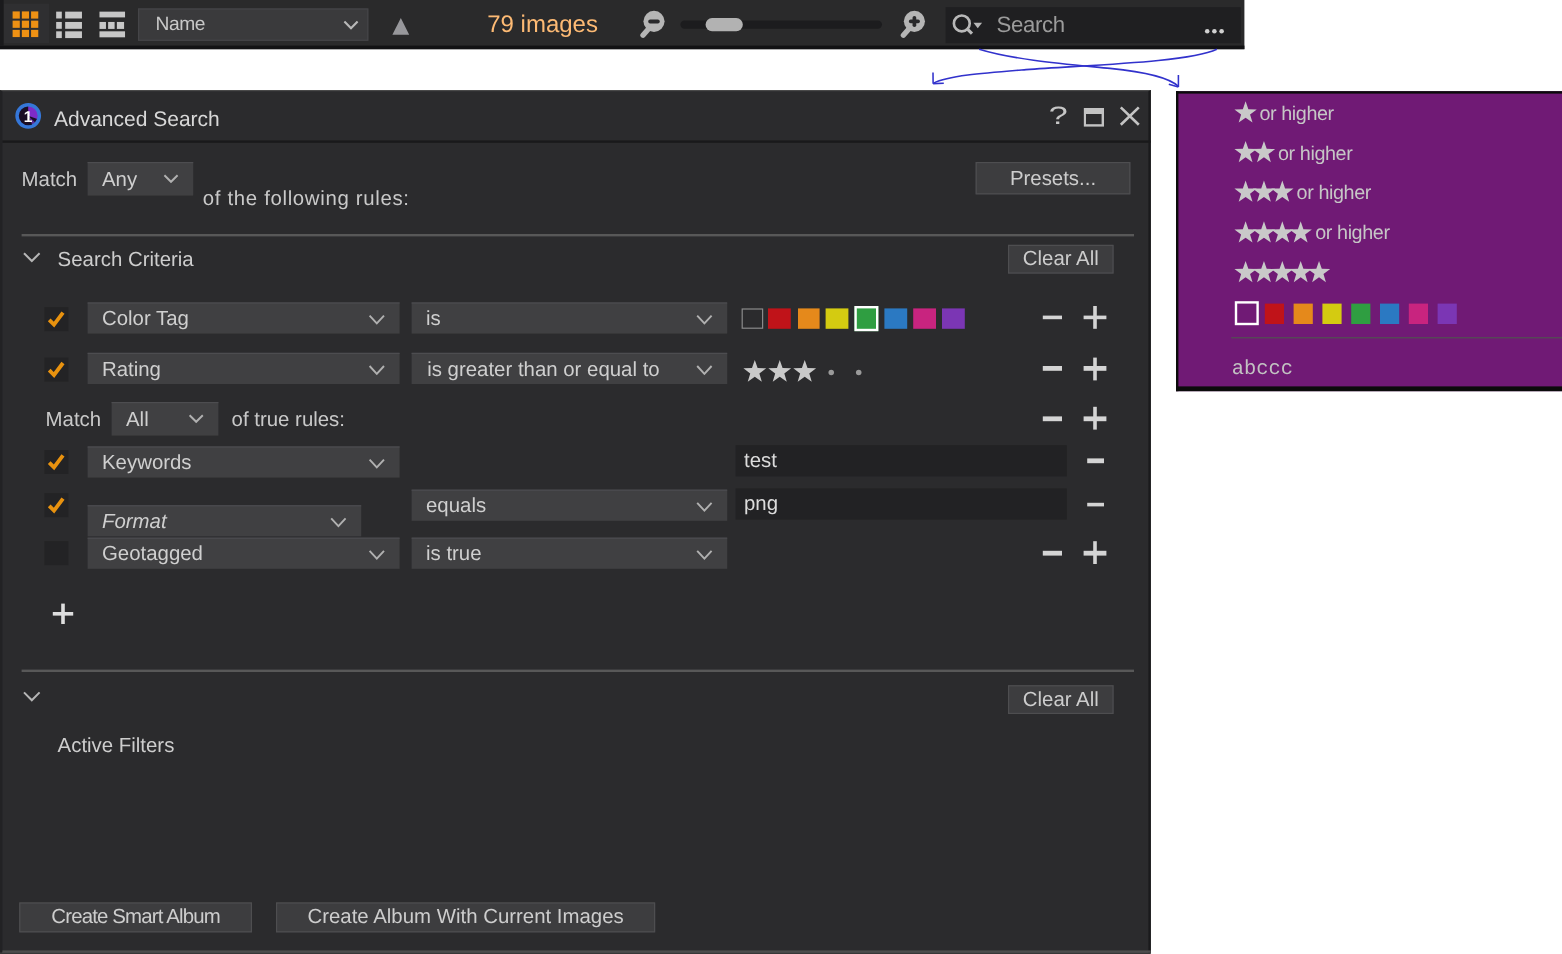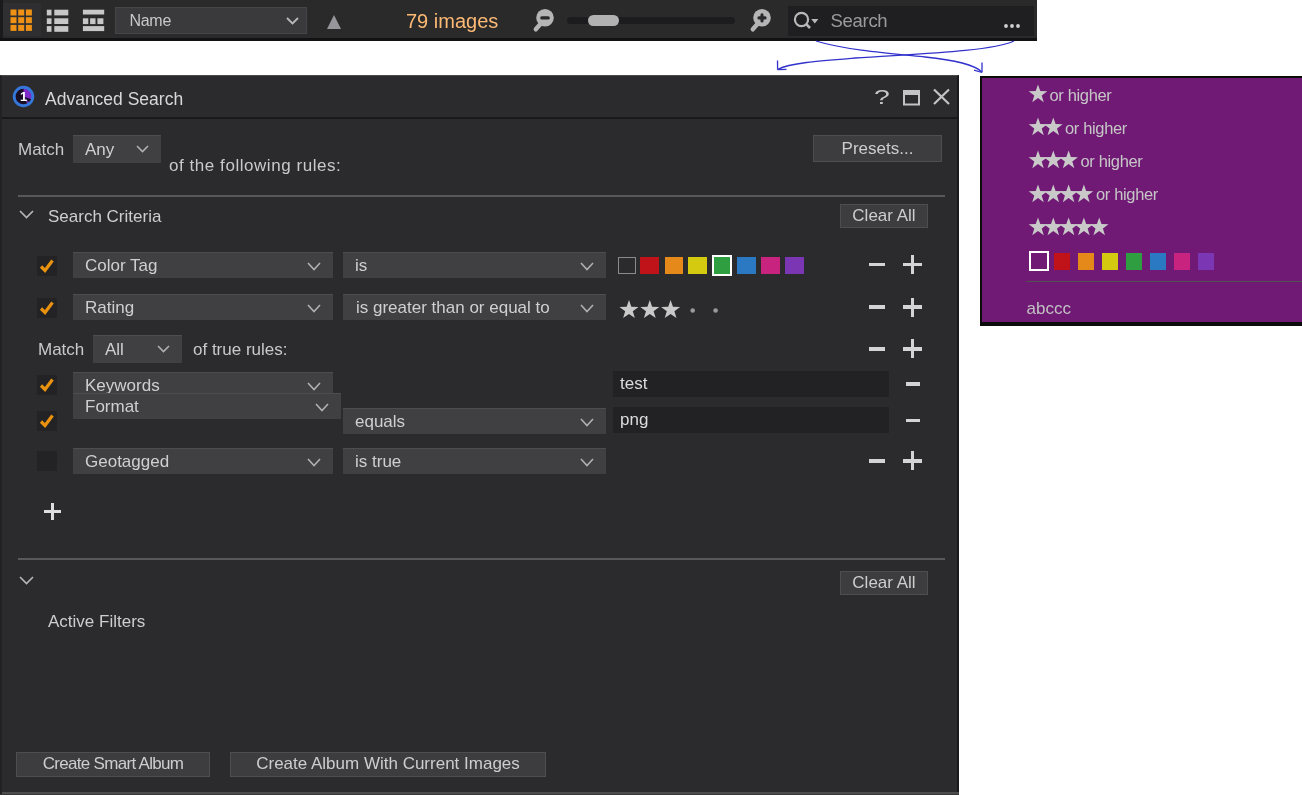--- a/index.html
+++ b/index.html
@@ -210,21 +210,21 @@
     <svg class="chev" width="14" height="9">
         <path d="M1 1 L7 7.5 L13 1" stroke="#b0b0b0" stroke-width="1.6" fill="none"></path>
       </svg>
   </div>
   <div class="inp" style="left:611px; top:294.5px; width:276px;">test</div>
   <div class="minus" style="left:903.5px; top:306.3px; width:14px;"></div>
 
   <div class="cb" style="left:35px; top:335px;"><svg width="20" height="20">
         <path d="M4 10.5 L8 14.5 L15.5 4.5" stroke="#e8920f" stroke-width="3.2" fill="none"></path>
       </svg></div>
-  <div class="sel" style="left:71px; top:317px; width:268px;">Format
+  <div class="sel" style="left:71px; top:345px; width:228px;font-style:italic;">Format
     <svg class="chev" width="14" height="9">
         <path d="M1 1 L7 7.5 L13 1" stroke="#b0b0b0" stroke-width="1.6" fill="none"></path>
       </svg>
   </div>
   <div class="sel" style="left:341px; top:331.5px; width:263px;">equals
     <svg class="chev" width="14" height="9">
         <path d="M1 1 L7 7.5 L13 1" stroke="#b0b0b0" stroke-width="1.6" fill="none"></path>
       </svg>
   </div>
   <div class="inp" style="left:611px; top:331.3px; width:276px;">png</div>
@@ -297,14 +297,14 @@
 
   <div class="psw" style="left:46.5px; top:172.8px; width:20px; height:20.5px; background:none; border:2.6px solid #ffffff;"></div>
   <div class="psw" style="left:72px; top:175px; background:#c01319;"></div>
   <div class="psw" style="left:96px; top:175px; background:#e5891b;"></div>
   <div class="psw" style="left:120px; top:175px; background:#d4cb11;"></div>
   <div class="psw" style="left:144px; top:175px; background:#2f9e41;"></div>
   <div class="psw" style="left:168px; top:175px; background:#2b79c2;"></div>
   <div class="psw" style="left:192px; top:175px; background:#c8247f;"></div>
   <div class="psw" style="left:216px; top:175px; background:#7b36b4;"></div>
   <div class="abs" style="left:44px; top:202.7px; width:276px; height:1.2px; background:#515151;"></div>
-  <div class="prow" style="top:221px; left:44.5px; color:#c2c2c2; font-size:17px; letter-spacing:0;">abccc</div>
+  <div class="prow" style="top:221px; left:44.5px; color:#c2c2c2; font-size:17px; letter-spacing:0;font-family:Liberation Mono, monospace;">abccc</div>
 </div>
 
 </body></html>

